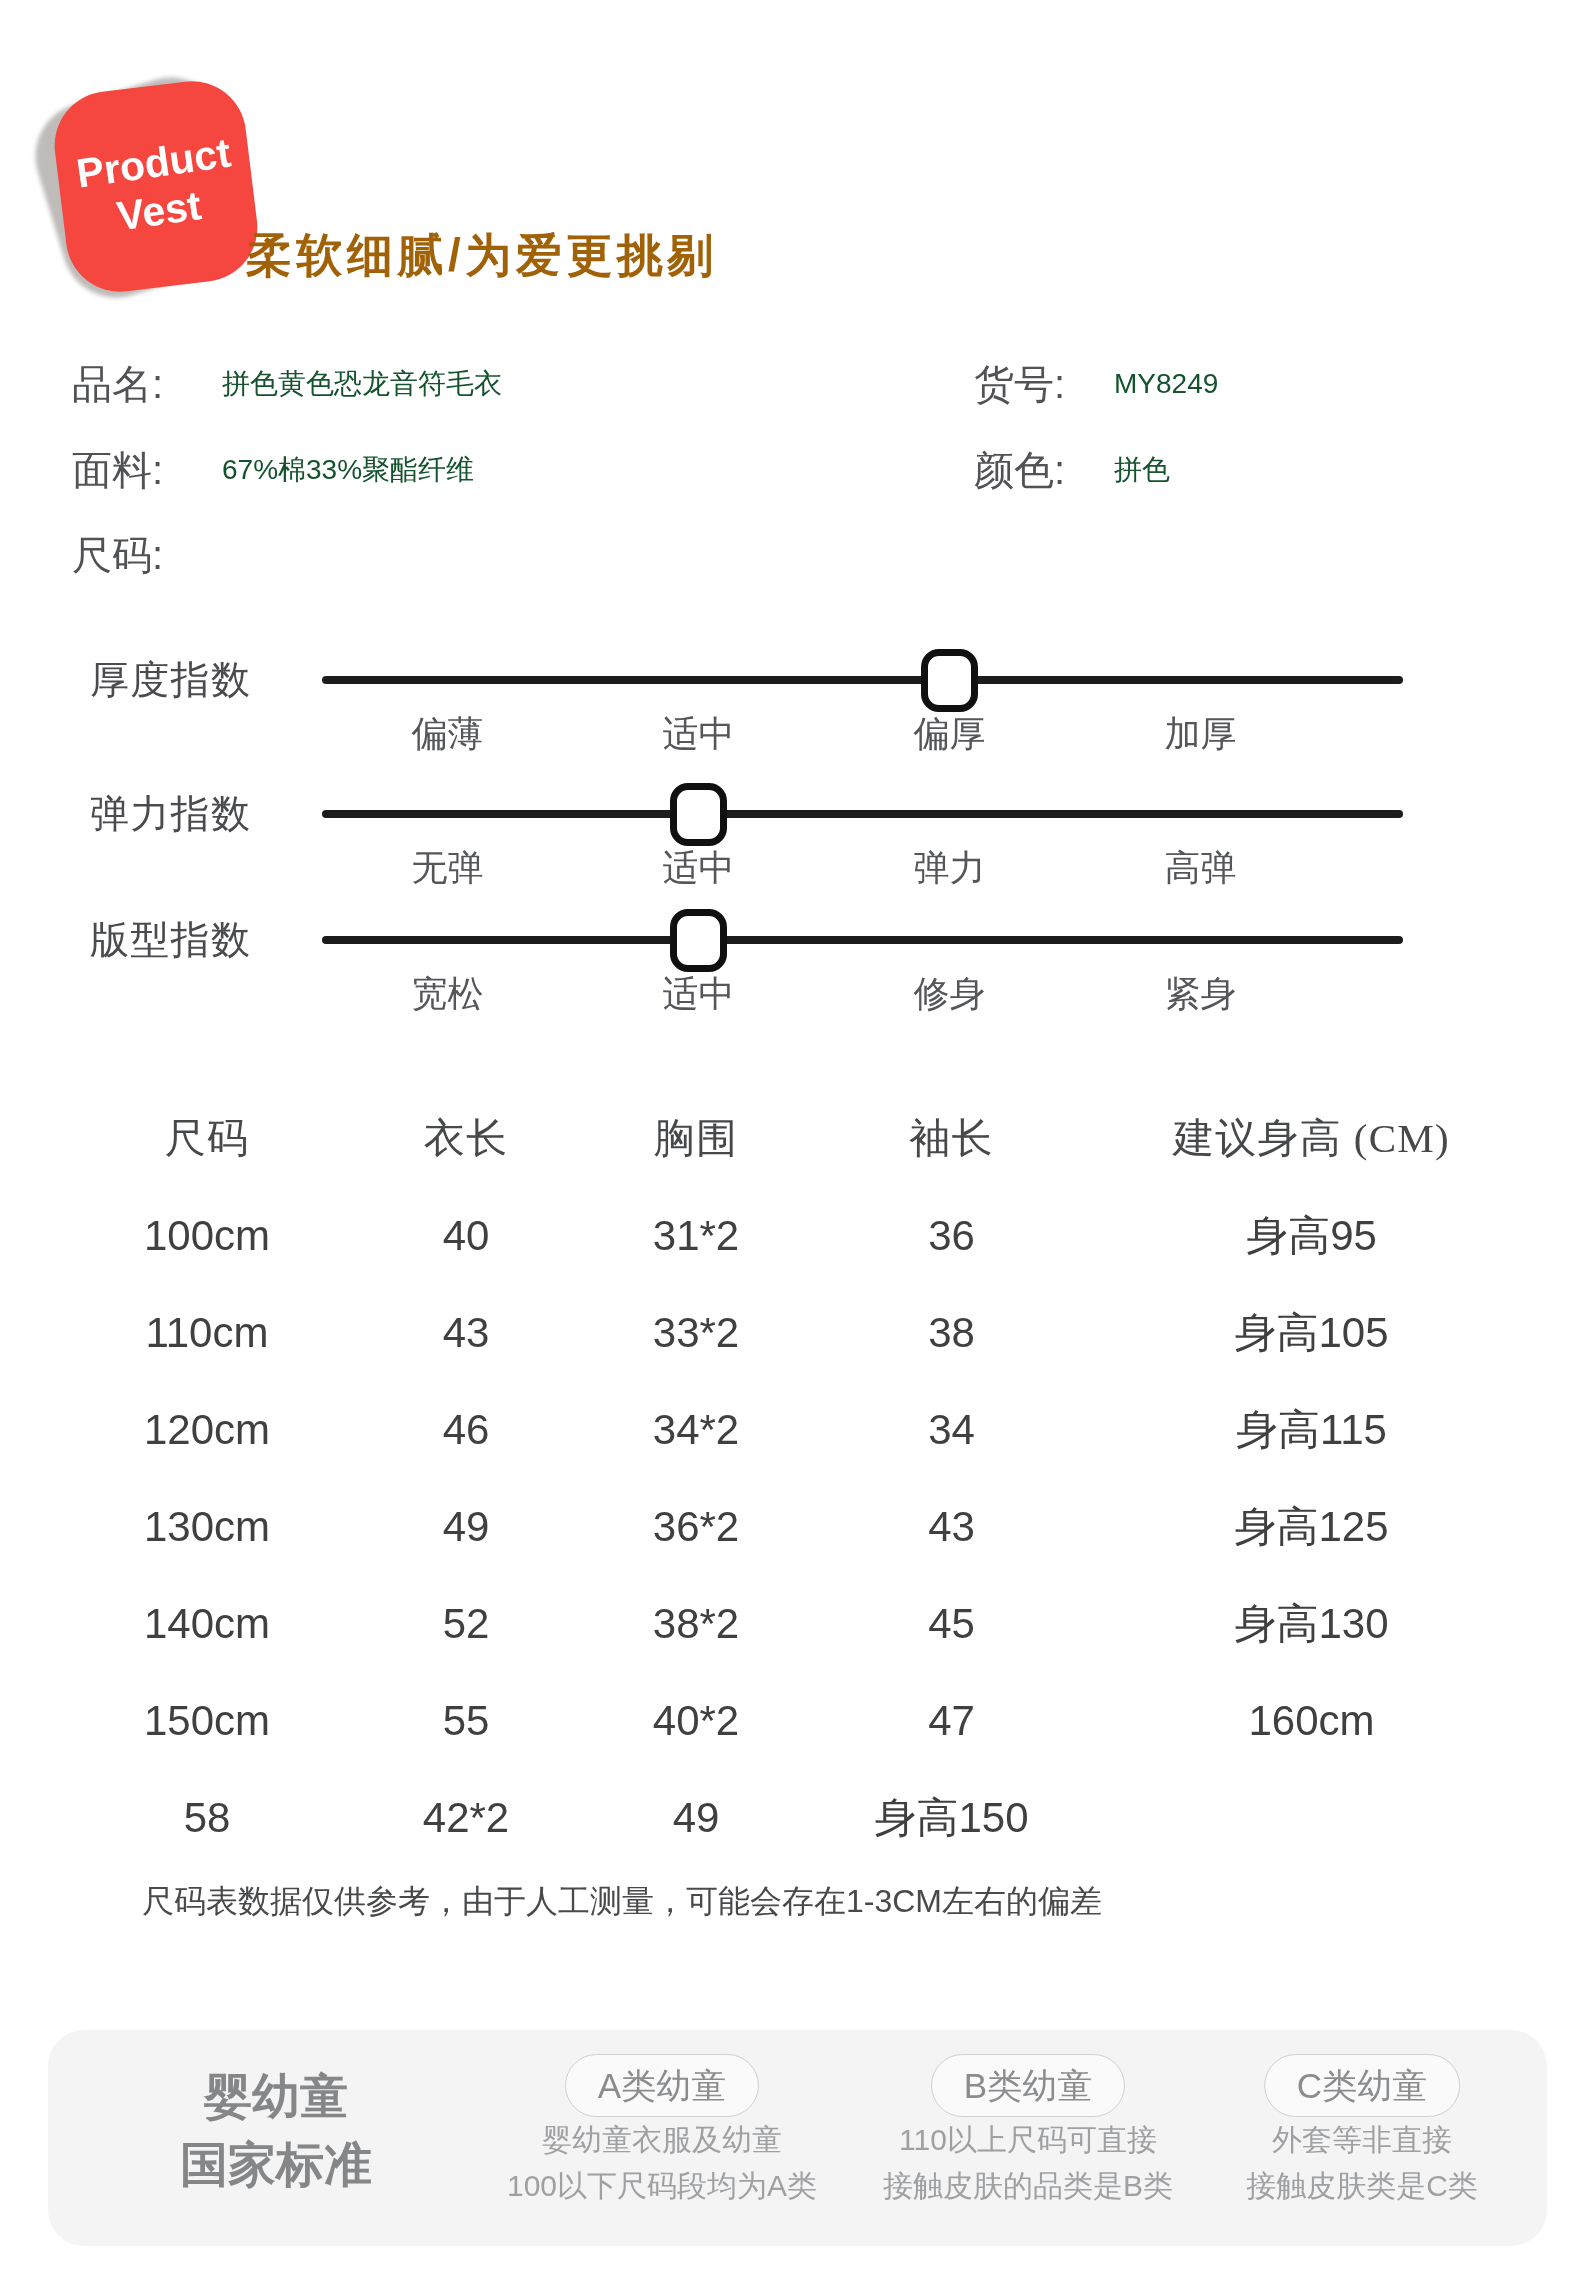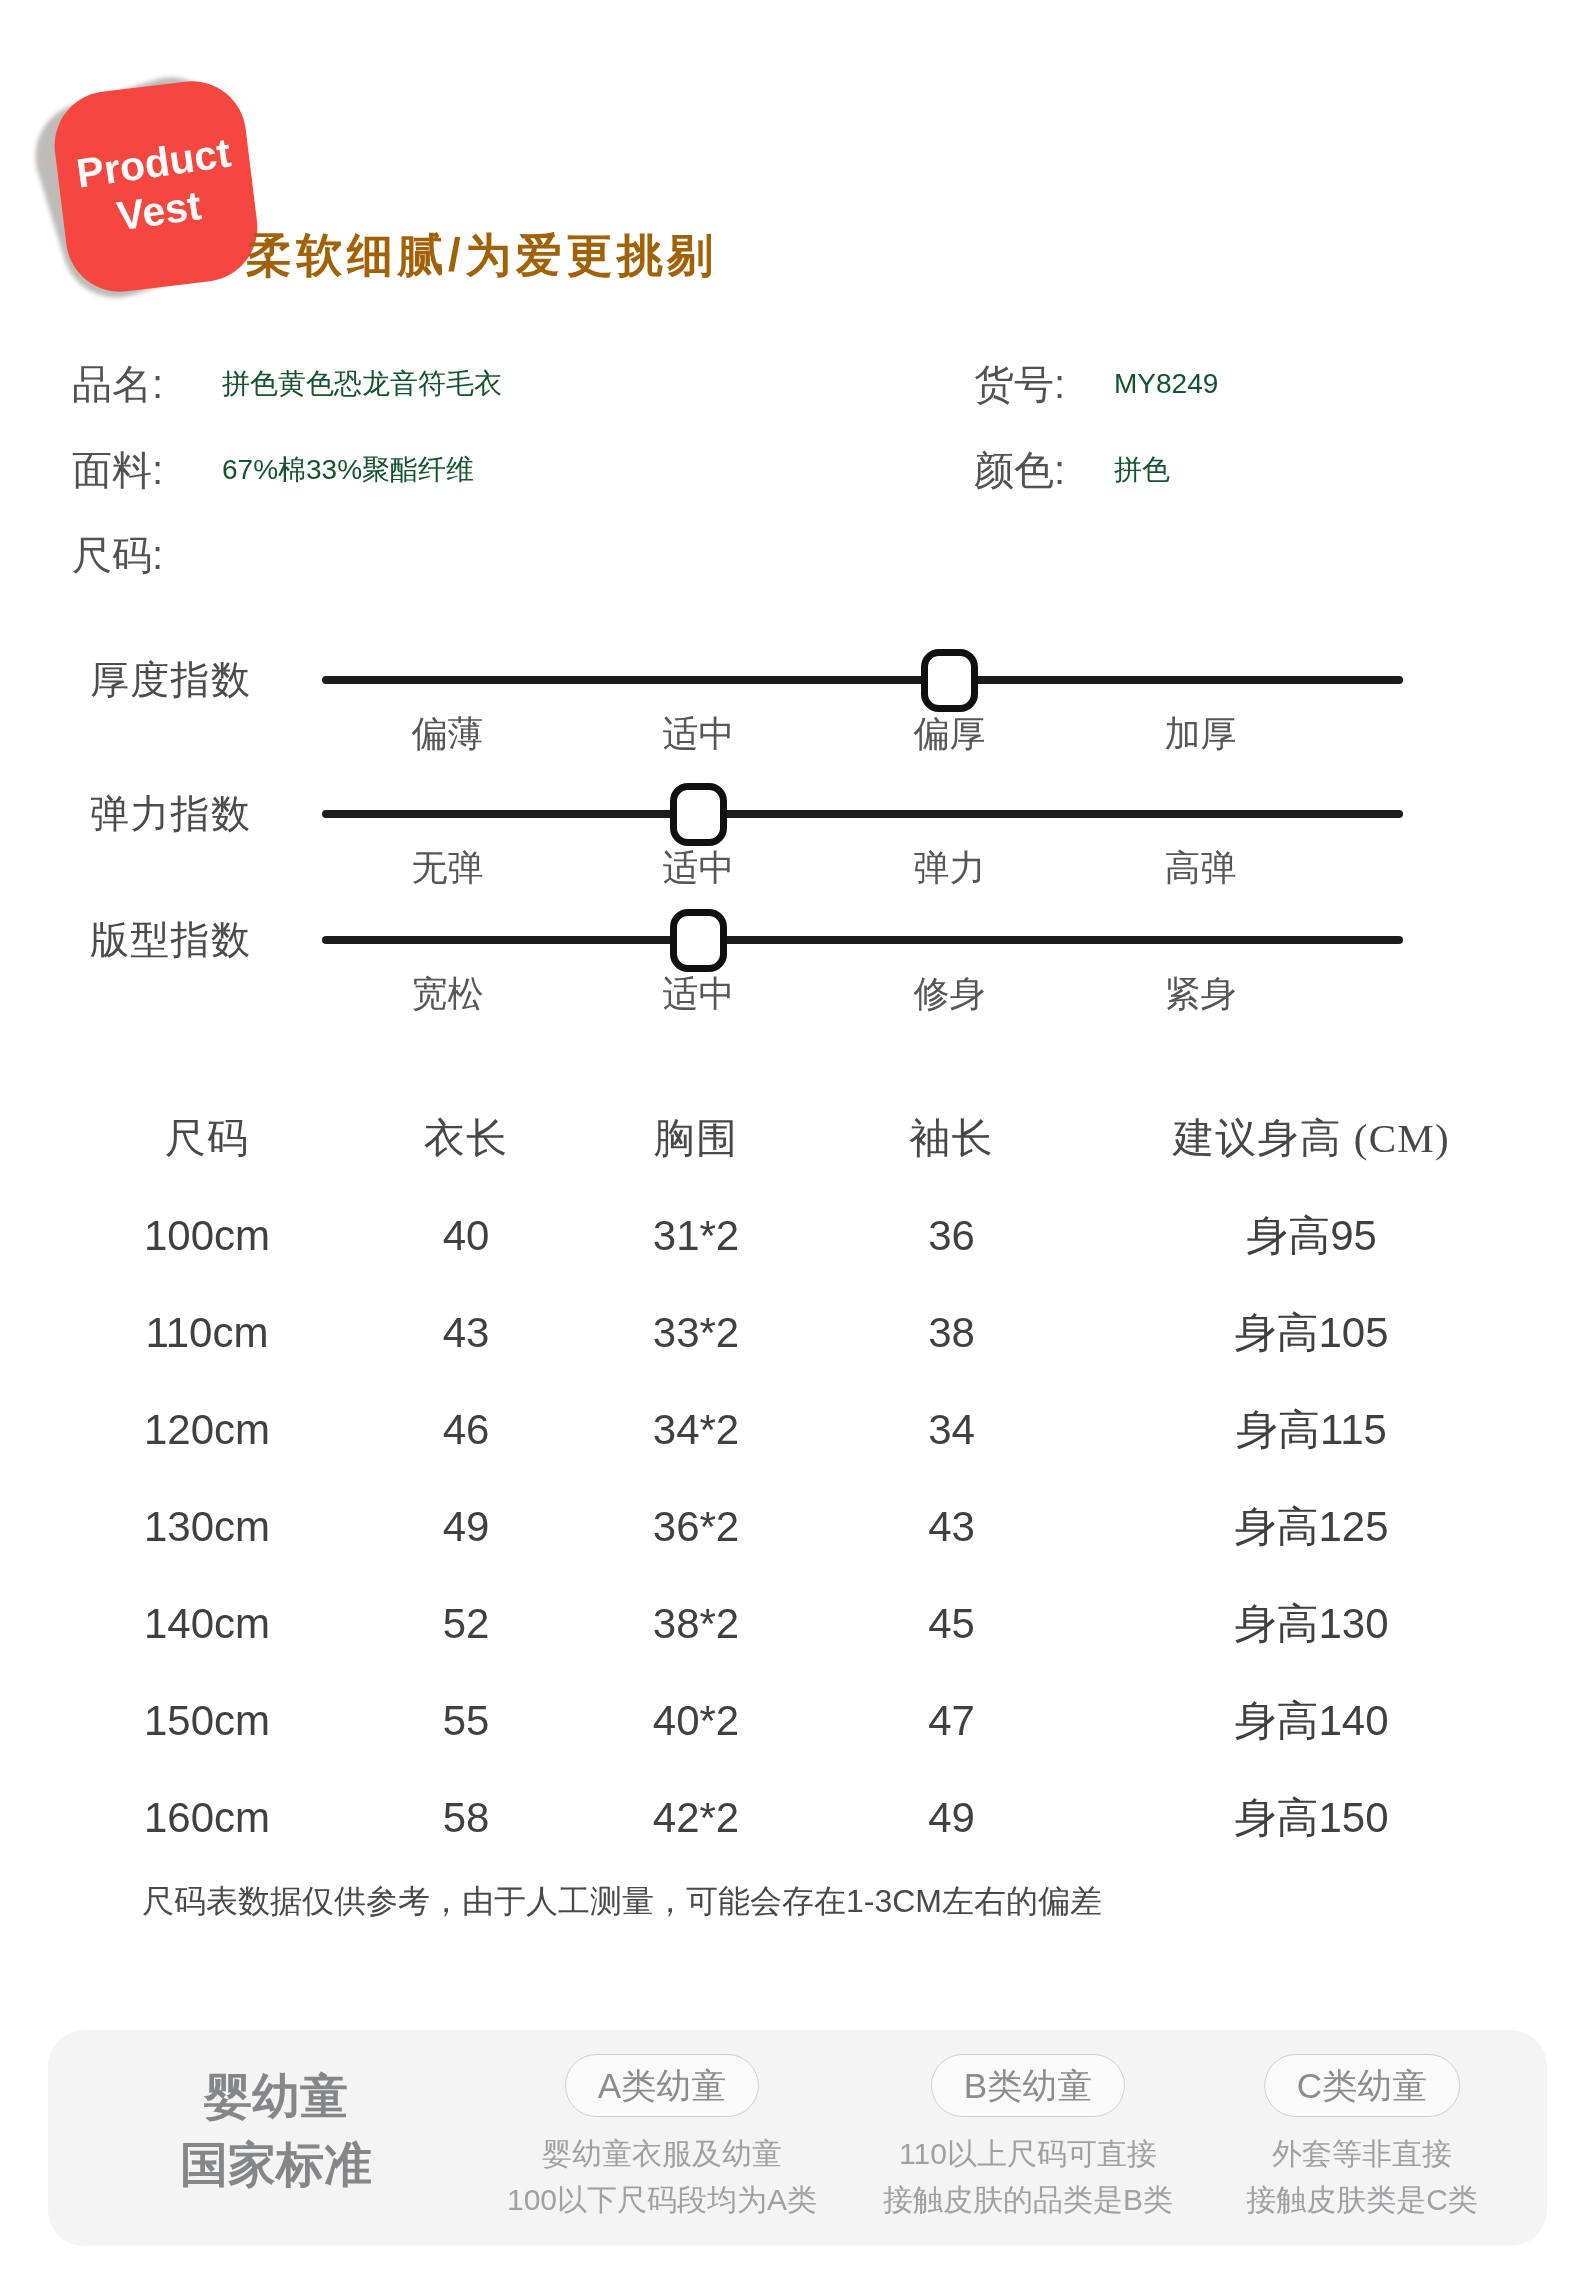--- a/index.html
+++ b/index.html
@@ -64,21 +64,21 @@
   }
   .panel .ptitle{
     position:absolute;left:228px;top:33px;transform:translateX(-50%);
     text-align:center;font-size:48px;line-height:68px;color:#858688;font-weight:600;white-space:nowrap;
   }
   .std-col{position:absolute;top:24.4px;transform:translateX(-50%);text-align:center;white-space:nowrap;}
   .std-col .pill{
     display:inline-block;border:1.9px solid #cfcfd1;border-radius:39px;background:rgba(255,255,255,.55);
     font-size:35px;line-height:35px;padding:13px 32px;color:#8b8c8e;
   }
-  .std-col .desc{margin-top:14px;font-size:30px;line-height:46px;color:#9fa0a2;}
+  .std-col .desc{font-size:30px;line-height:46px;color:#9fa0a2;}
 </style>
 </head>
 <body>
 
 <div id="page">
 
   <div class="badge-wrap">
     <div class="badge-shadow"></div>
     <div class="badge">
       <span>Product</span>
@@ -186,21 +186,20 @@
     <div class="td">140cm</div>
     <div class="td">52</div>
     <div class="td">38*2</div>
     <div class="td">45</div>
     <div class="td">身高130</div>
 
     <div class="td">150cm</div>
     <div class="td">55</div>
     <div class="td">40*2</div>
     <div class="td">47</div>
-    <div class="td">身高140</div>
 
     <div class="td">160cm</div>
     <div class="td">58</div>
     <div class="td">42*2</div>
     <div class="td">49</div>
     <div class="td">身高150</div>
   </div>
 
   <div class="note">尺码表数据仅供参考，由于人工测量，可能会存在1-3CM左右的偏差</div>
 

